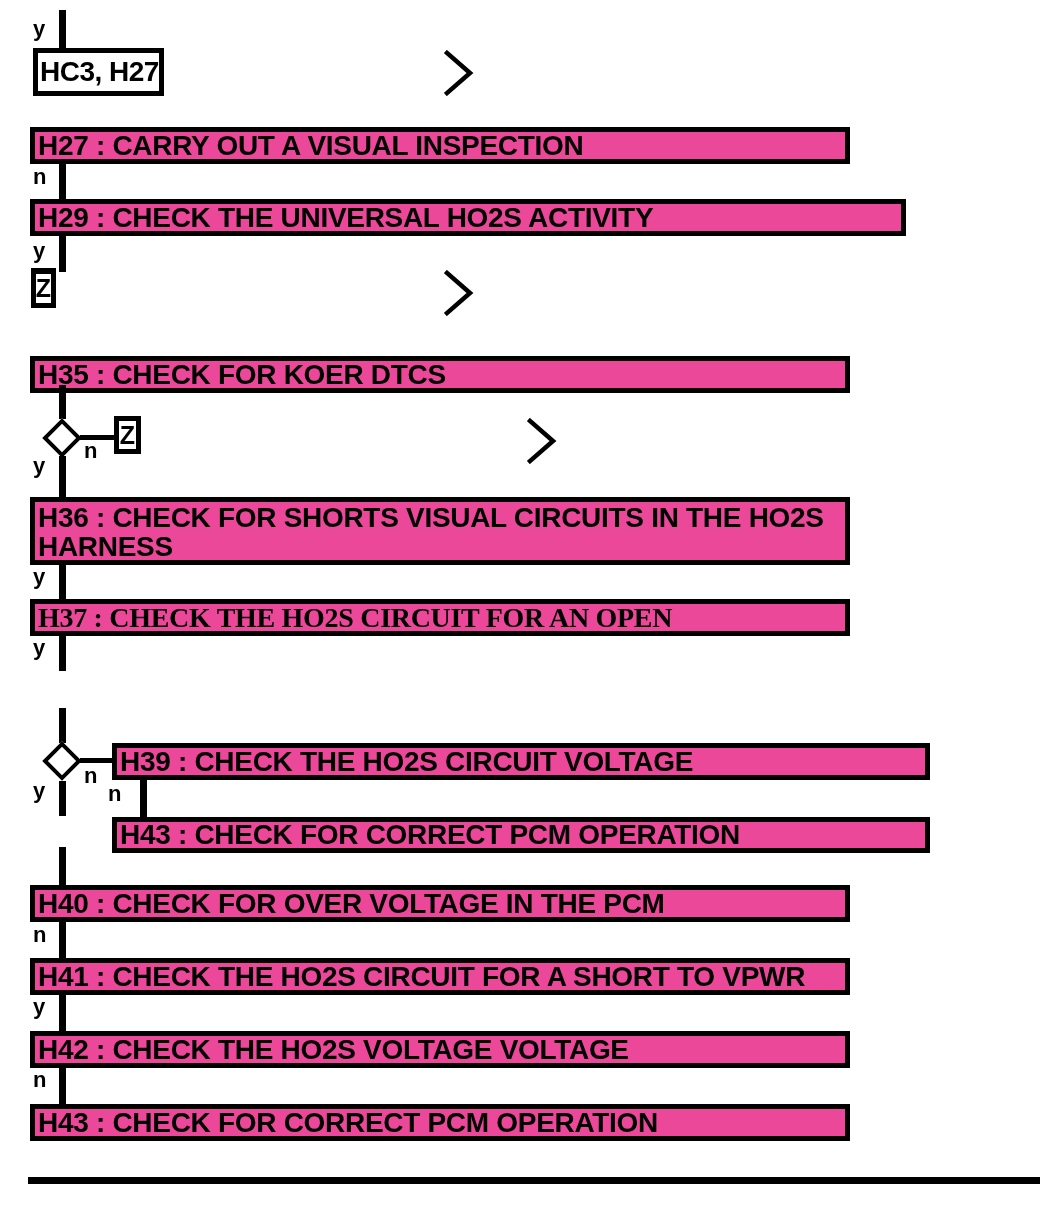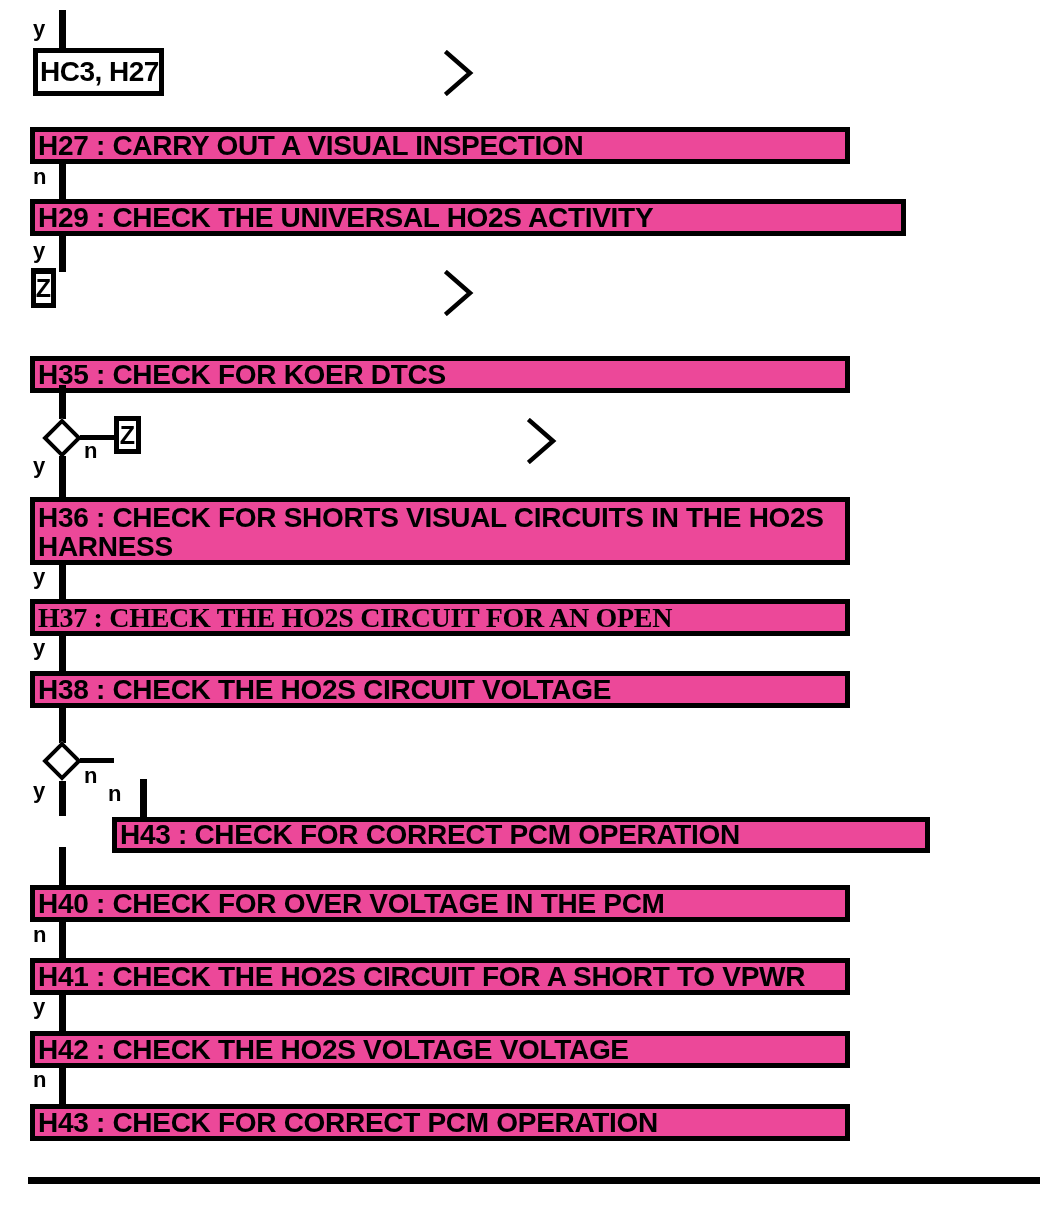--- a/index.html
+++ b/index.html
@@ -128,29 +128,29 @@
   </div>
   <div class="branch" style="left:33px; top:567px;">y</div>
   <div class="vline" style="left:59px; top:565px; width:7px; height:34px;"></div>
 
   <div class="box" style="left:30px; top:599px; width:820px; height:37px;font-family:Liberation Serif, serif;">
     <span>H37 : CHECK THE HO2S CIRCUIT FOR AN OPEN</span>
   </div>
   <div class="branch" style="left:33px; top:638px;">y</div>
   <div class="vline" style="left:59px; top:636px; width:7px; height:35px;"></div>
 
-  <div class="box" style="left:30px; top:671px; width:820px; height:37px;">
-    <span>H38 : CHECK THE HO2S CIRCUIT VOLTAGE</span>
-  </div>
   <div class="vline" style="left:59px; top:708px; width:7px; height:35px;"></div>
   <div class="diamond" style="left:48px; top:747px;"></div>
   <div class="hline" style="left:80px; top:758px; width:34px; height:5px;"></div>
   <div class="branch" style="left:84px; top:766px;">n</div>
   <div class="branch" style="left:33px; top:781px;">y</div>
 
+  <div class="box" style="left:112px; top:743px; width:818px; height:37px;">
+    <span>H39 : CHECK THE HO2S CIRCUIT VOLTAGE</span>
+  </div>
   <div class="branch" style="left:108px; top:784px;">n</div>
   <div class="vline" style="left:140px; top:779px; width:7px; height:39px;"></div>
 
   <div class="box" style="left:112px; top:817px; width:818px; height:36px;">
     <span>H43 : CHECK FOR CORRECT PCM OPERATION</span>
   </div>
 
   <div class="vline" style="left:59px; top:781px; width:7px; height:35px;"></div>
   <div class="vline" style="left:59px; top:847px; width:7px; height:39px;"></div>
 

